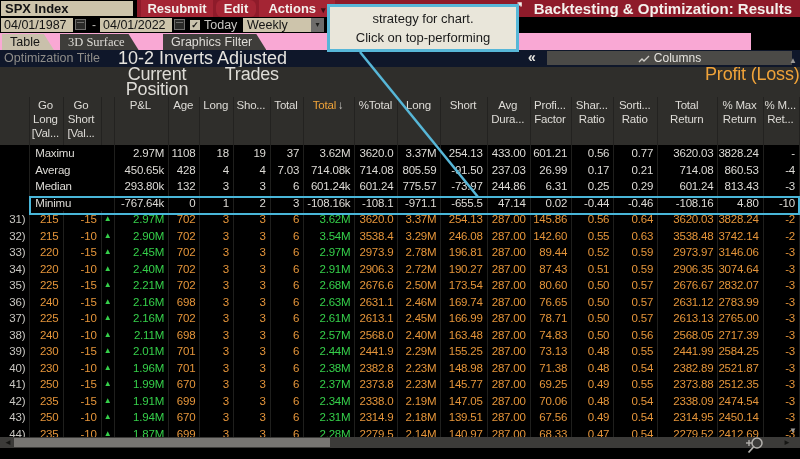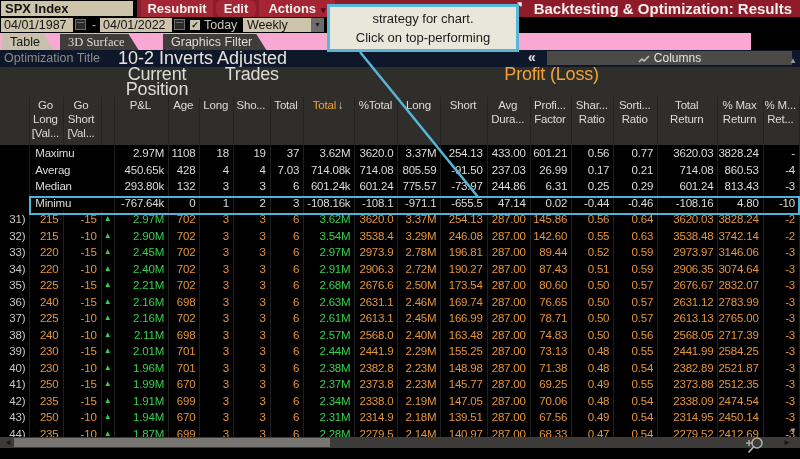--- a/index.html
+++ b/index.html
@@ -44,21 +44,21 @@
                color:#e6e4df;font-size:12px;line-height:14px;text-align:center;}
   .columns-btn svg{vertical-align:-2px;margin-right:4px;}
   
   .gridwrap{position:absolute;left:0;top:67px;width:800px;height:381px;overflow:hidden;}
   table{border-collapse:collapse;table-layout:fixed;font-size:11.5px;letter-spacing:-0.2px;}
   thead th{background:#2f2e2b;color:#dedcd7;font-weight:normal;vertical-align:top;
            text-align:center;white-space:pre-line;padding:1px 2px 0 0;overflow:hidden;
            border-right:1px solid #232220;line-height:14px;}
   tr.grp th{height:15px;font-size:18px;line-height:15px;padding:0;border-right:none;}
   tr.hdr th{height:47px;}
-  th.grp-profit{text-align:center;padding-left:46px;color:#f0a339;}
+  th.grp-profit{text-align:right;padding-left:46px;color:#f0a339;}
   th.orange{color:#f0a339;}
   th .sort{color:#cfcdc8;margin-left:2px;letter-spacing:0;}
   td{height:16.5px;line-height:16px;padding:0 4px 0 0;text-align:right;white-space:nowrap;
      overflow:hidden;border-right:1px solid #1f1f1d;}
   td.rn{color:#c9c7c2;}
   td.dir{text-align:center;color:#35d04a;font-size:8px;padding:0;}
   td.slabel{text-align:left;padding-left:5px;color:#dedcd7;}
   .c-amber{color:#e5953a;}
   .c-green{color:#35d04a;}
   .c-white{color:#dedcd7;}

